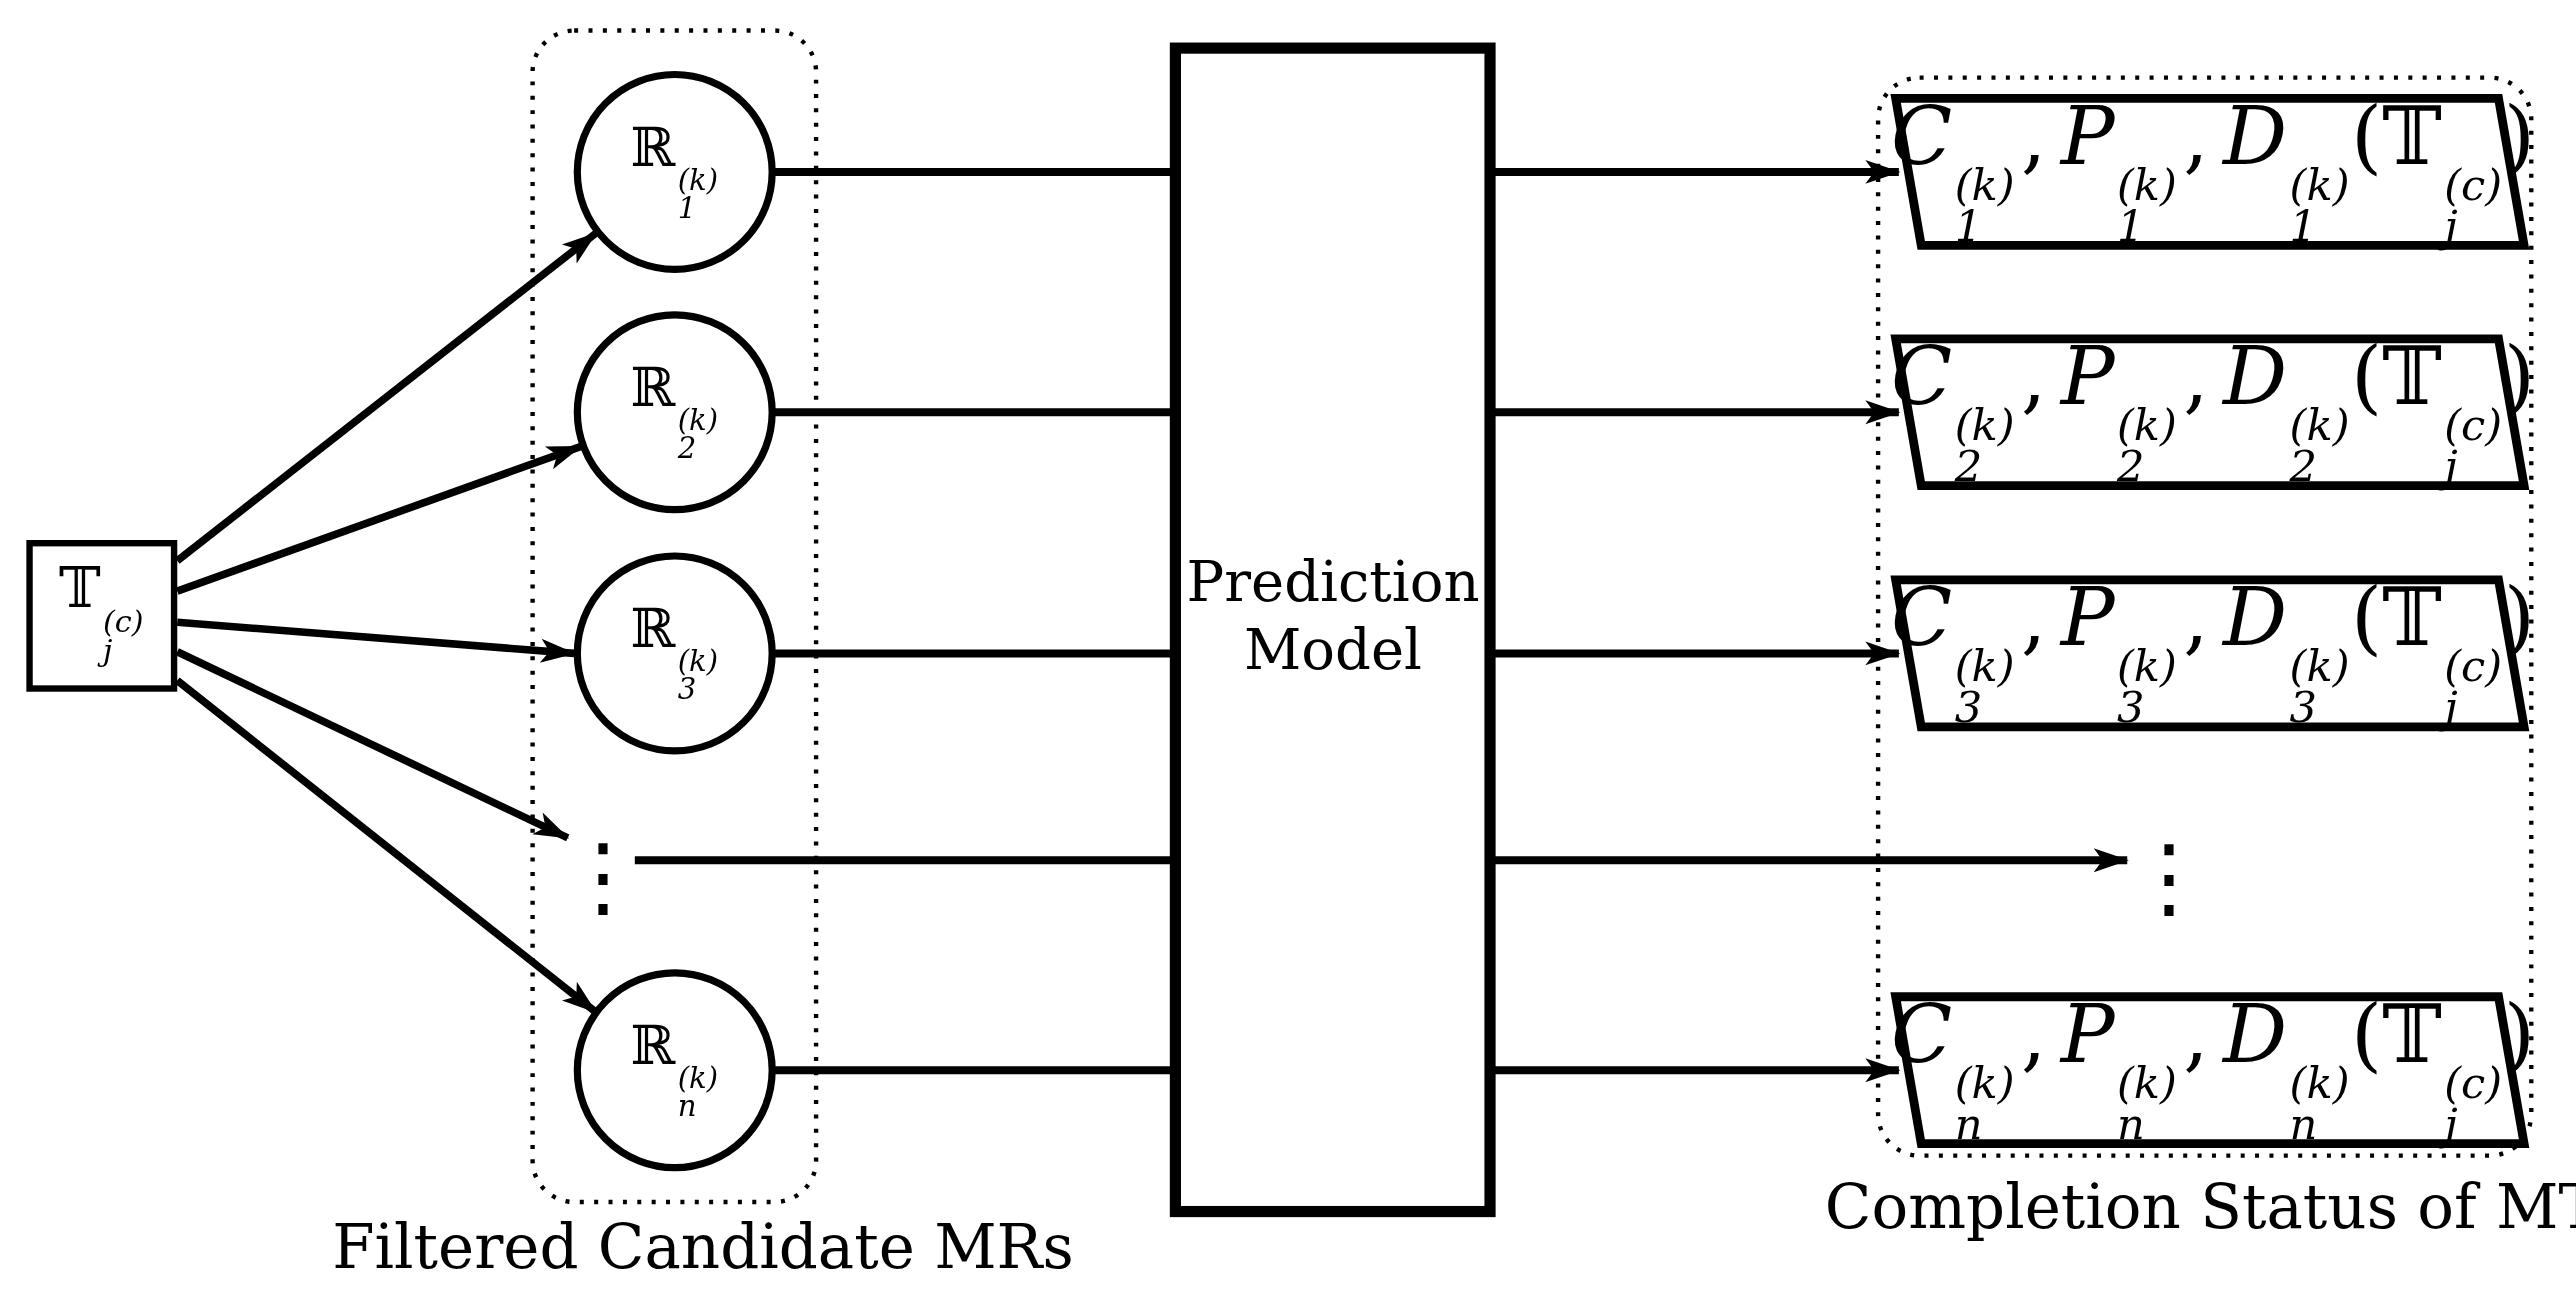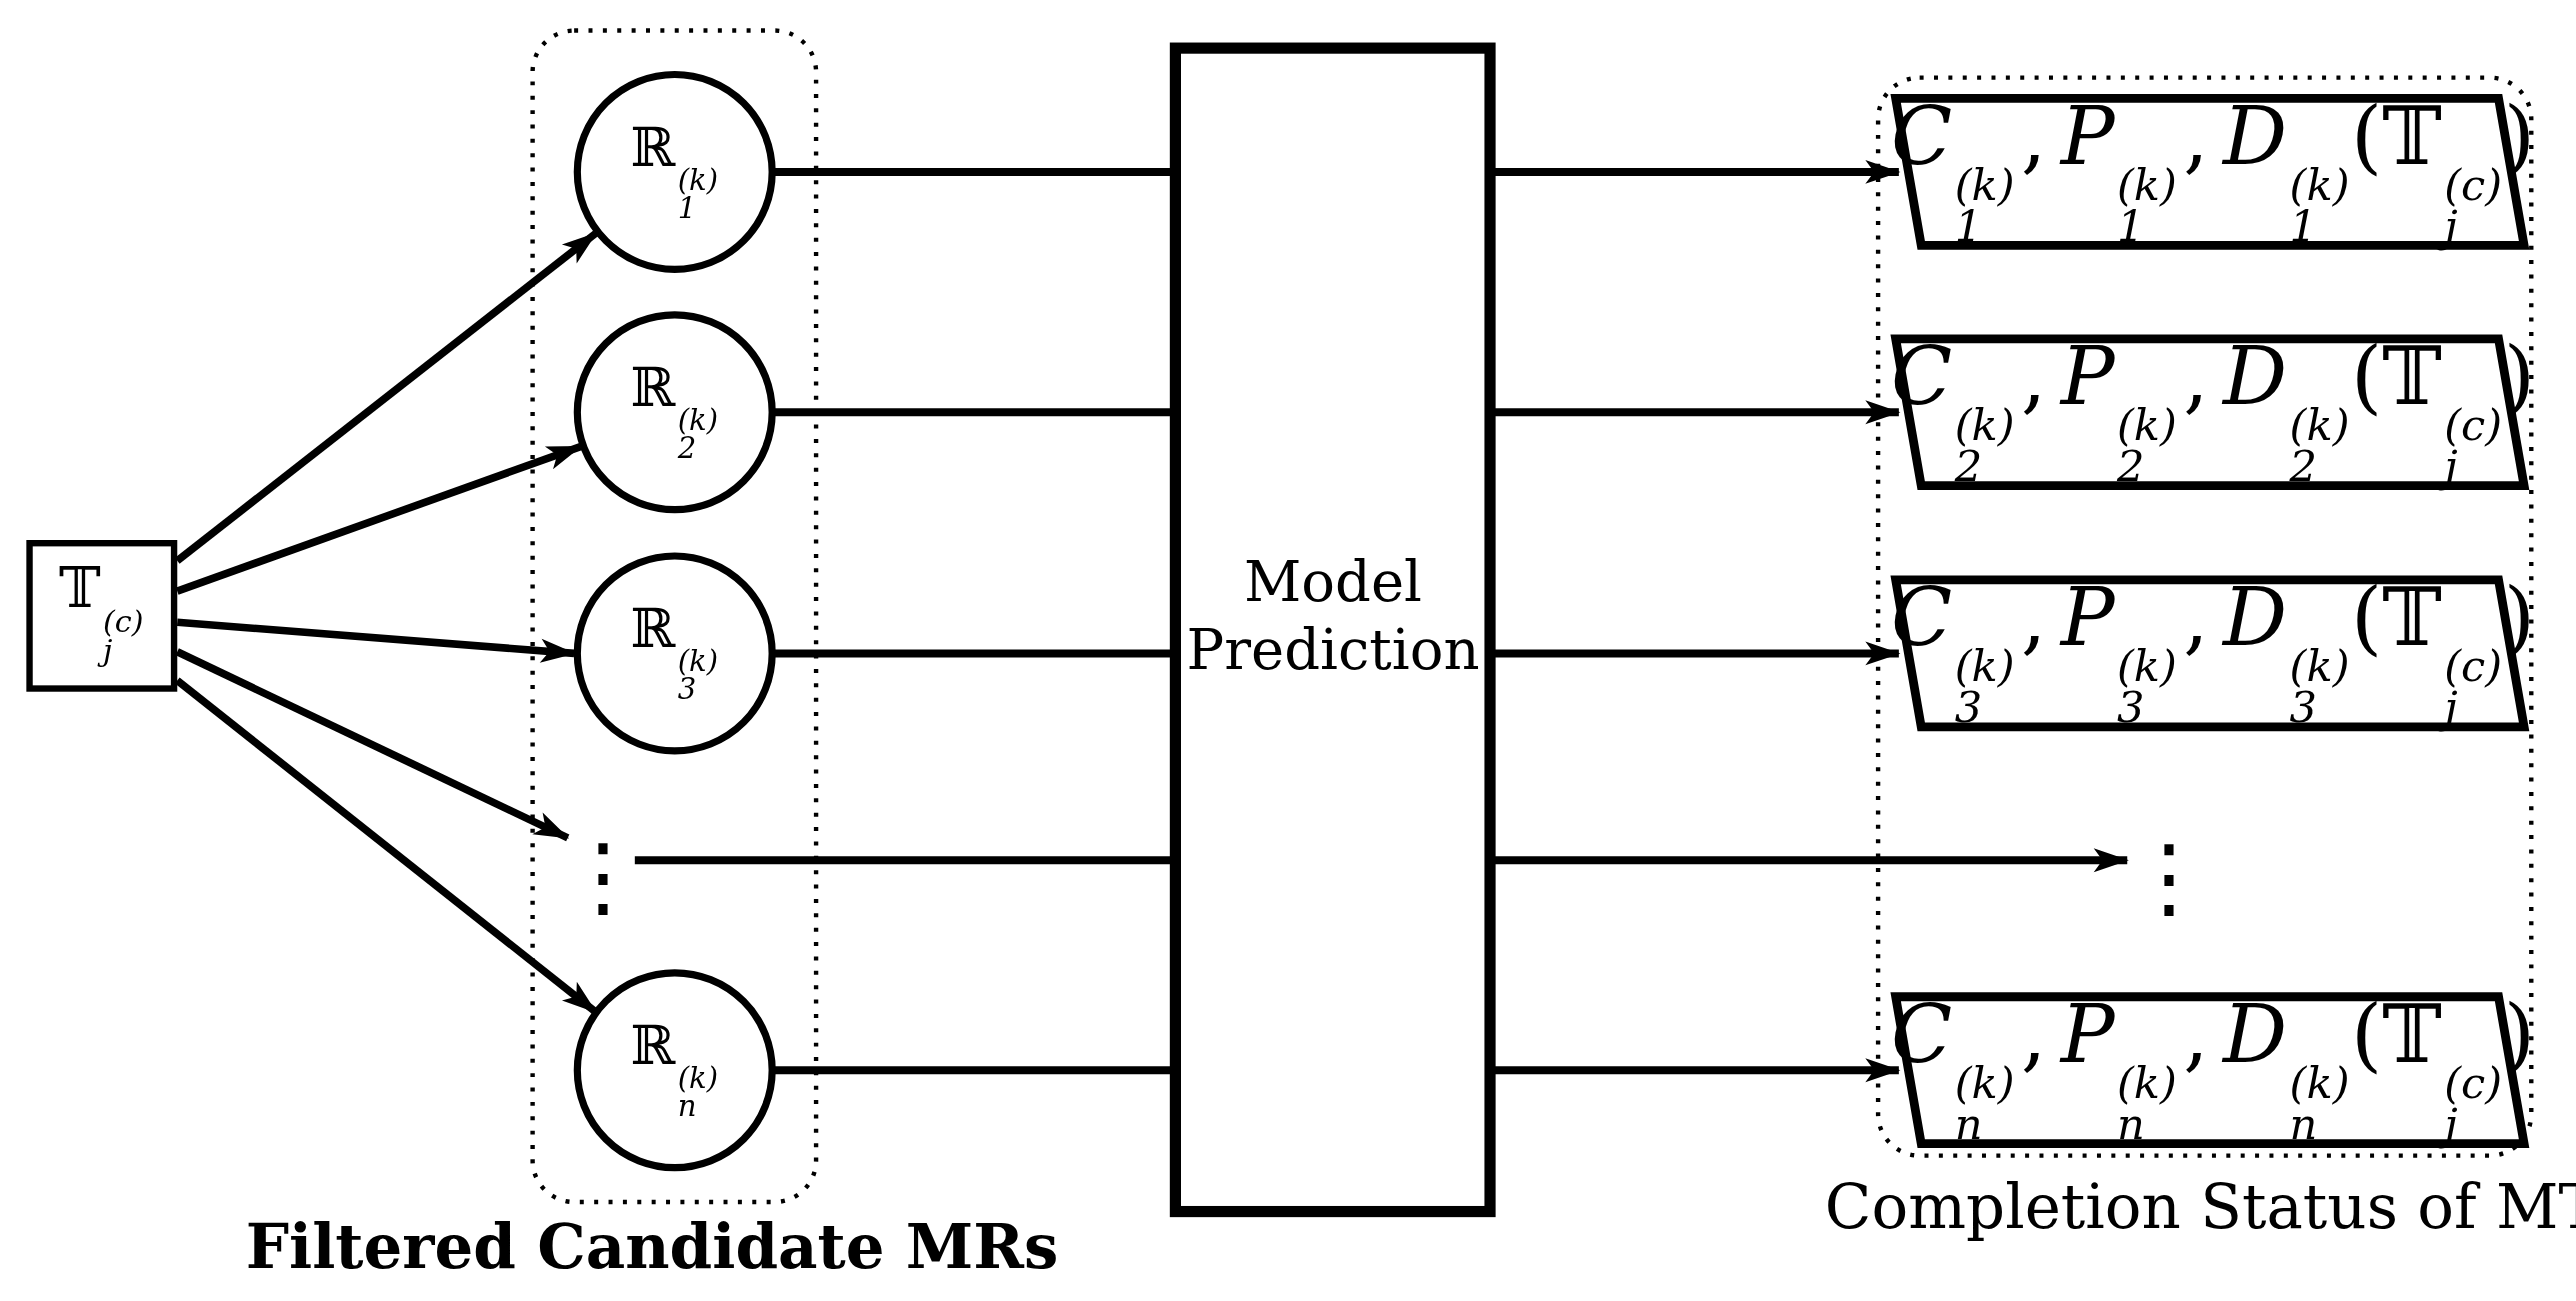--- a/index.html
+++ b/index.html
@@ -121,22 +121,22 @@
     <span class="bb">ℝ</span><span class="ss">
         <span class="sup">(k)</span>
         <span class="sub">n</span>
       </span>
   </div>
 
   <div class="label vdots" style="left:603px;top:877px;">⋮</div>
   <div class="label vdots" style="left:2169px;top:878px;">⋮</div>
 
   <div class="label model-label" style="left:1333px;top:616px;">
+    <div>Prediction</div>
     <div>Model</div>
-    <div>Prediction</div>
   </div>
 
   <div class="label formula" style="left:2213px;top:172px;">
     <span class="em">C</span><span class="ss">
         <span class="sup">(k)</span>
         <span class="sub">1</span>
       </span><span class="comma">,</span><span class="em">P</span><span class="ss">
         <span class="sup">(k)</span>
         <span class="sub">1</span>
       </span><span class="comma">,</span><span class="em">D</span><span class="ss">
@@ -189,17 +189,17 @@
         <span class="sub">n</span>
       </span><span class="comma">,</span><span class="em">D</span><span class="ss">
         <span class="sup">(k)</span>
         <span class="sub">n</span>
       </span><span>(</span><span class="bb">𝕋</span><span class="ss">
         <span class="sup">(c)</span>
         <span class="sub">j</span>
       </span><span>)</span>
   </div>
 
-  <div class="label caption" style="left:652px;top:1246px;font-weight:bold;">Filtered Candidate MRs</div>
+  <div class="label caption" style="left:703px;top:1246px;">Filtered Candidate MRs</div>
   <div class="label caption" style="left:2212px;top:1206px;">Completion Status of MT</div>
 
 </div>
 
 
 </body></html>

